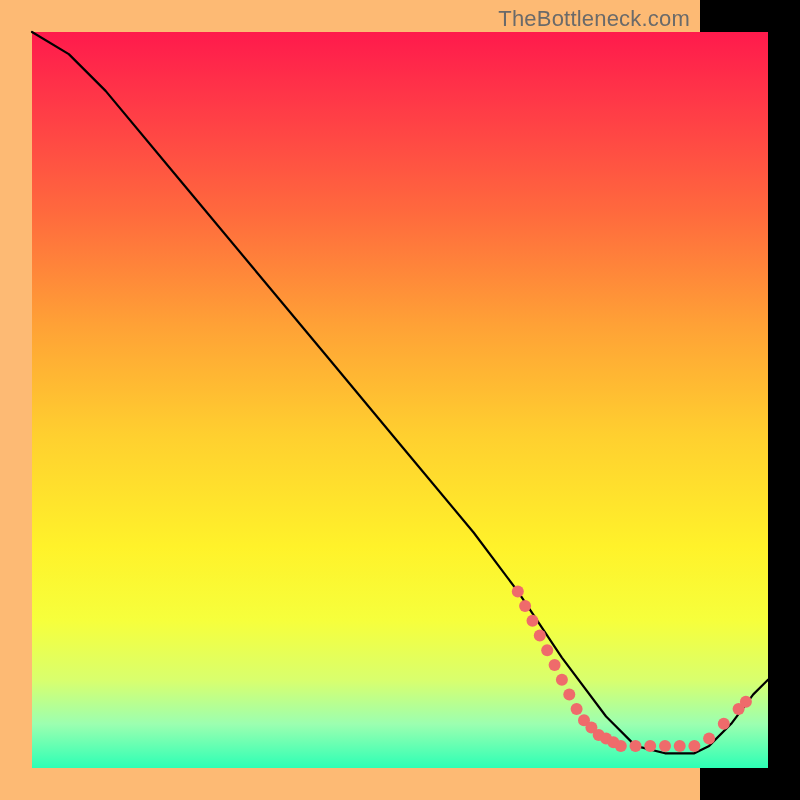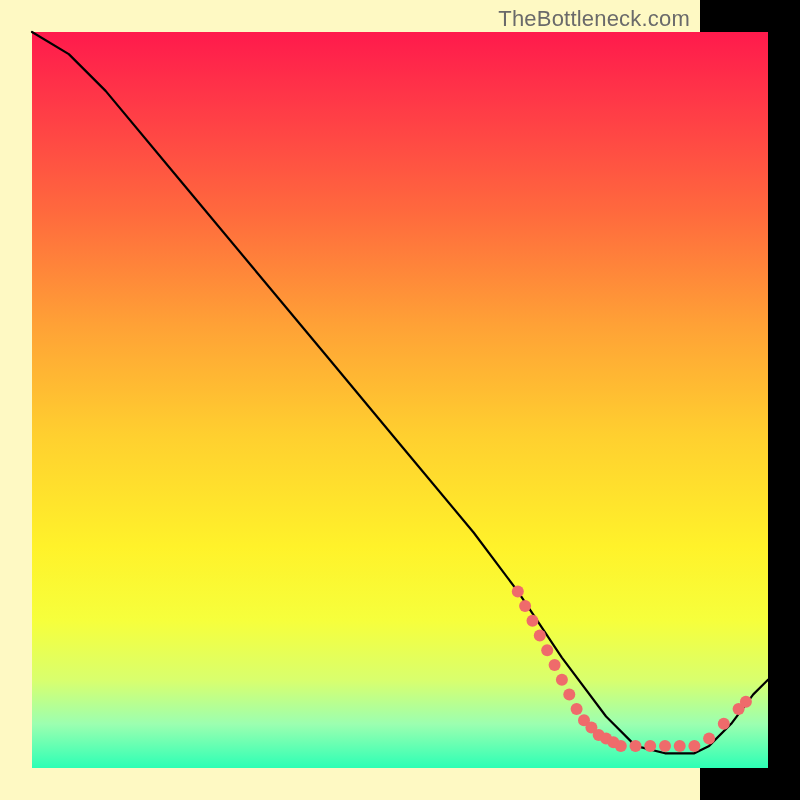--- a/index.html
+++ b/index.html
@@ -8,21 +8,21 @@
     width: 800px;
     height: 800px;
     background: #000;
     overflow: hidden;
     font-family: Arial, Helvetica, sans-serif;
   }
   .stage {
     position: relative;
     width: 700px;
     height: 800px;
-    background: #fef9c3;
+    background: #fdba74;
   }
   .plot {
     position: absolute;
     left: 32px;
     top: 32px;
     width: 736px;
     height: 736px;
     
     background: linear-gradient(
       to bottom,

